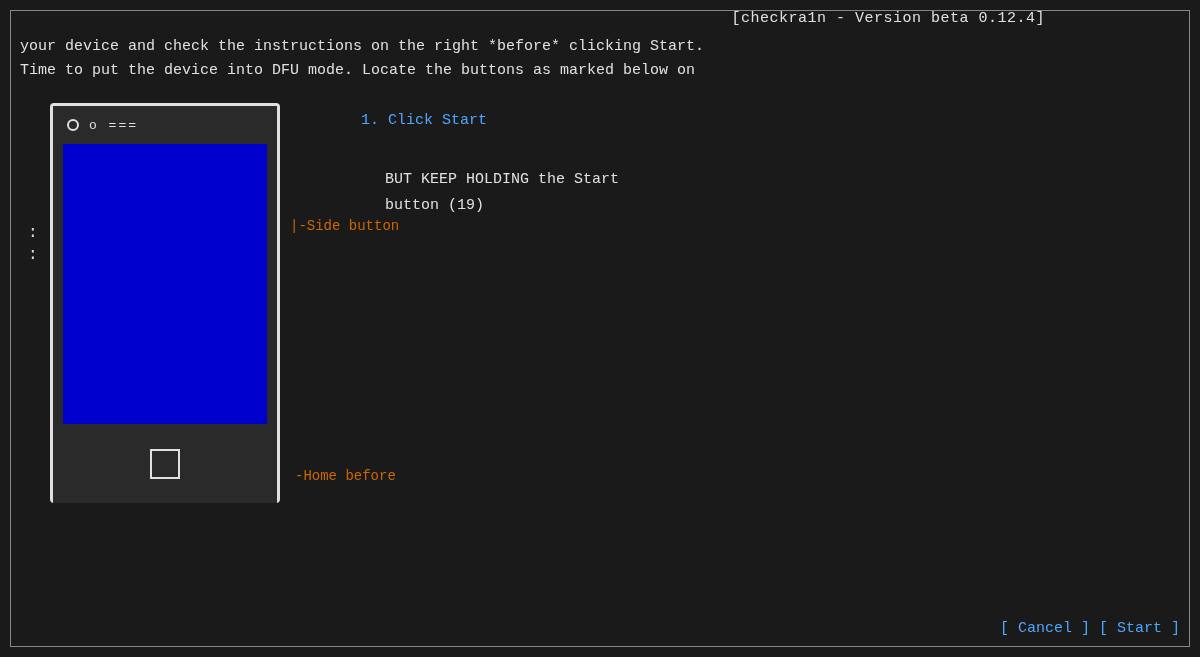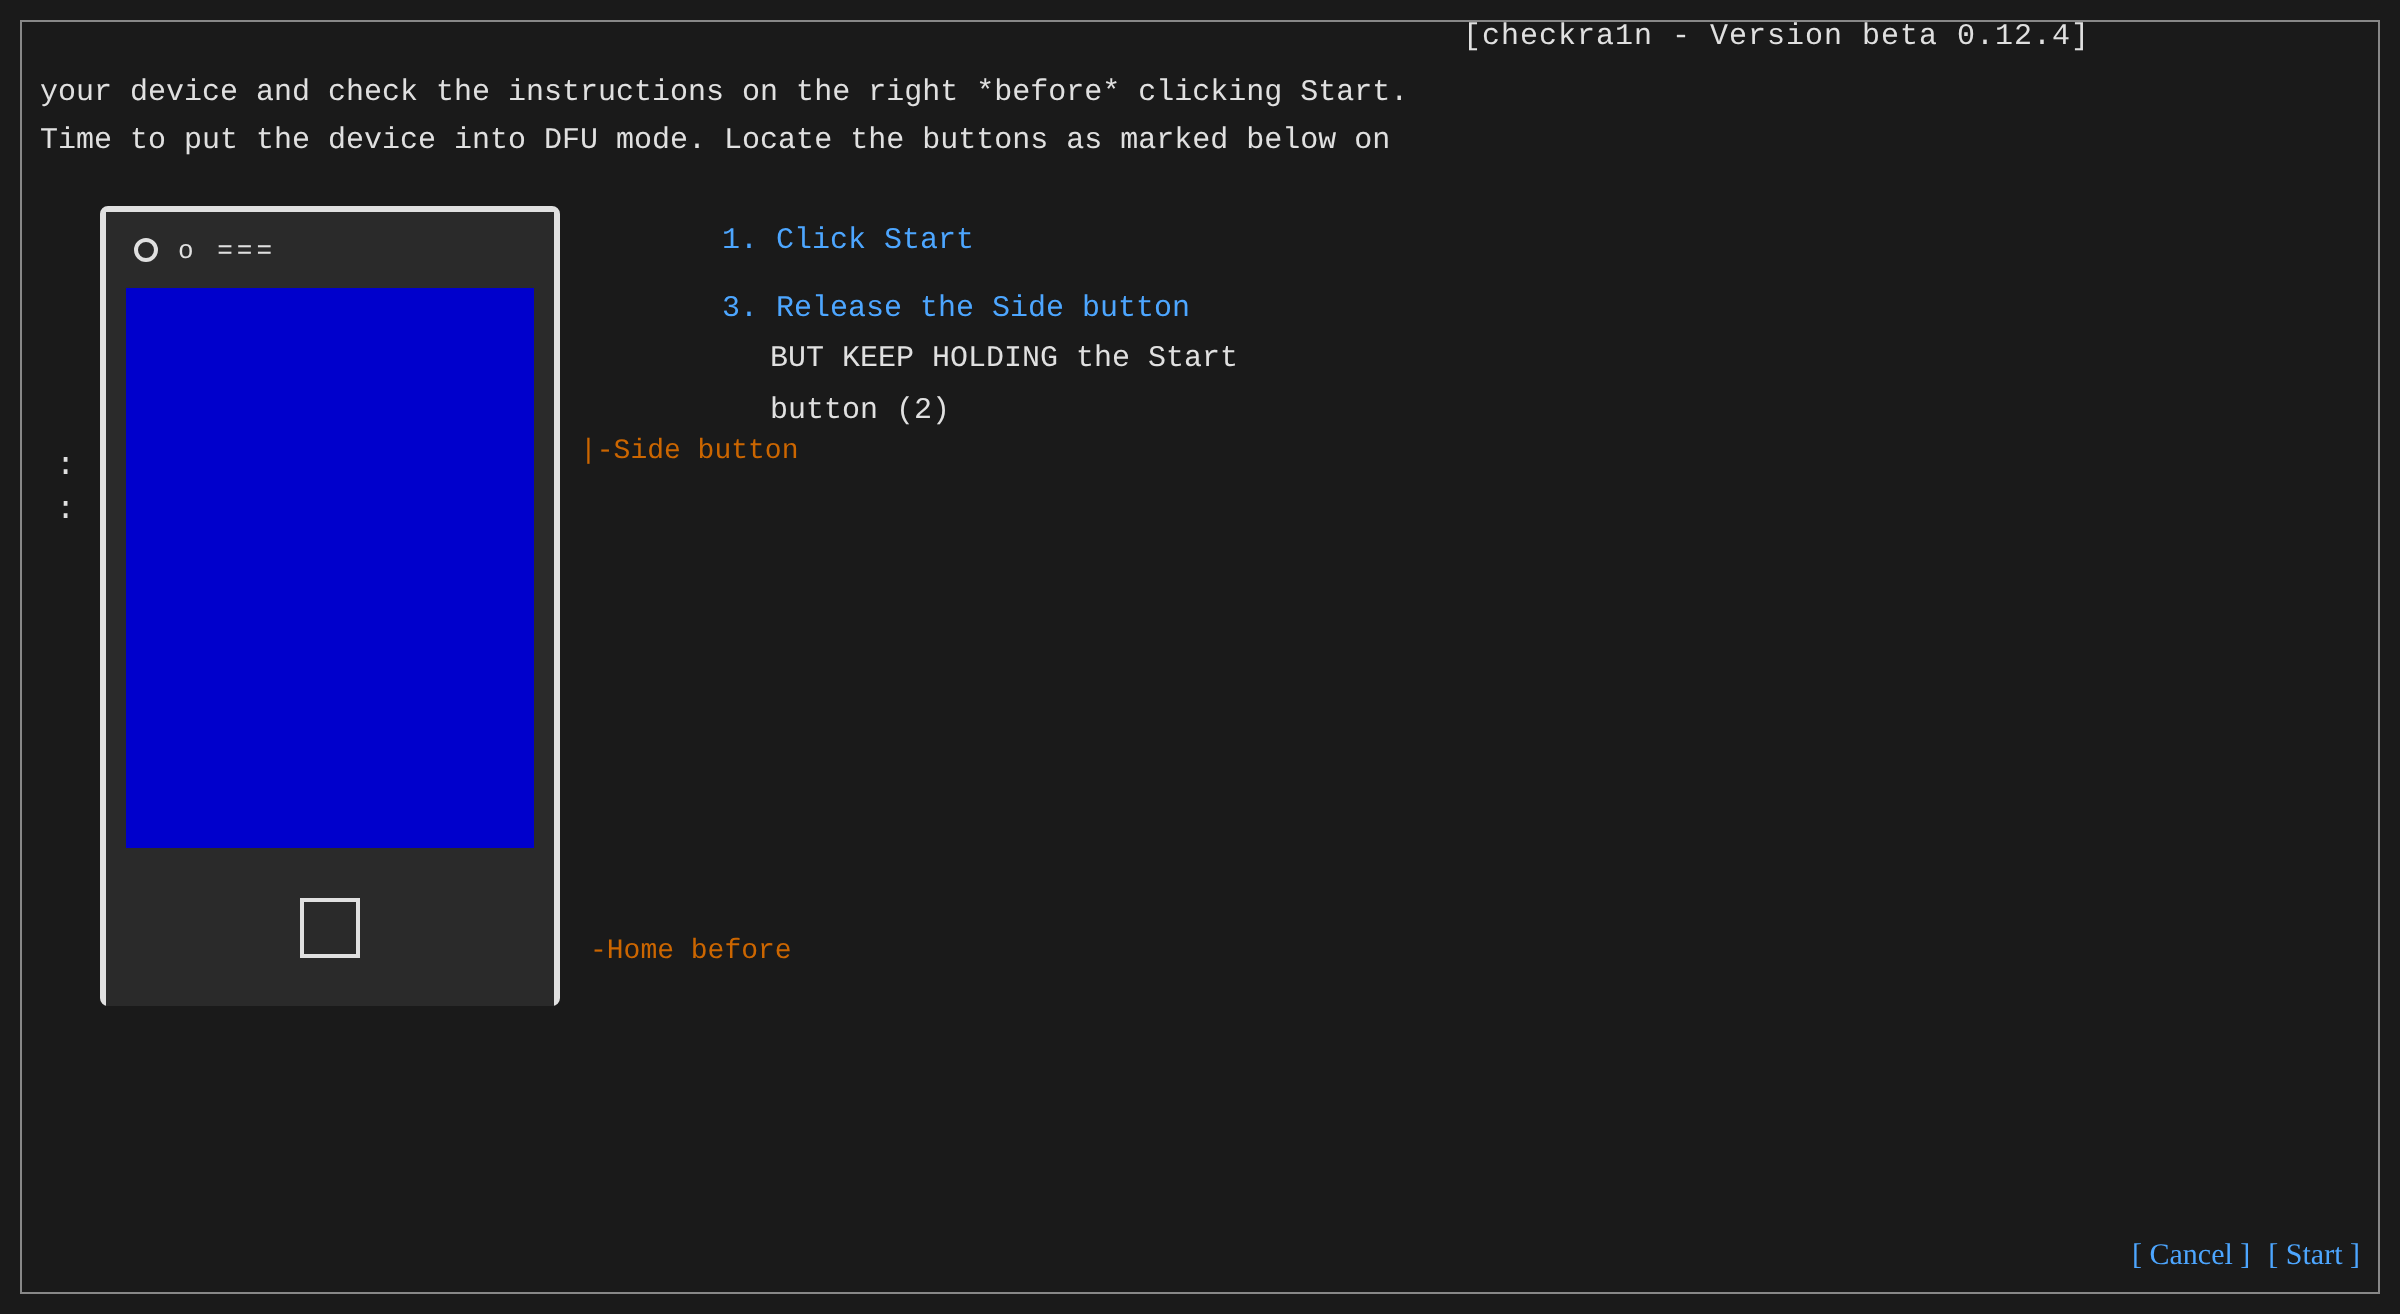--- a/index.html
+++ b/index.html
@@ -164,21 +164,21 @@
     .bottom-bar {
       position: absolute;
       bottom: 20px;
       right: 20px;
       display: flex;
       gap: 0;
     }
 
     .btn-cancel, .btn-start {
       color: #4da6ff;
-      font-family: Liberation Serif, serif;
+      font-family: Liberation Mono, monospace;
       font-size: 15px;
       cursor: pointer;
       background: transparent;
       border: none;
       margin-top: 12px;
     }
   </style>
 </head>
 <body>
 
@@ -218,23 +218,23 @@
     </div>
 
     <div class="instructions-panel">
 
       <div class="instruction-item">
         <span class="step-blue">1. Click Start</span>
       </div>
 
 
       <div class="instruction-item">
-        <span class="step-blue">3. Release the Side button</span><br>
+        <br>
         <span class="step-blue indent">   BUT KEEP HOLDING the Start</span><br>
-        <span class="step-blue indent">   button (2)</span>
+        <span class="step-blue indent">   button (19)</span>
       </div>
 
     </div>
 
   </div>
 
 </div>
 
 <div class="bottom-bar">
   <button class="btn-cancel">[ Cancel ]</button>

